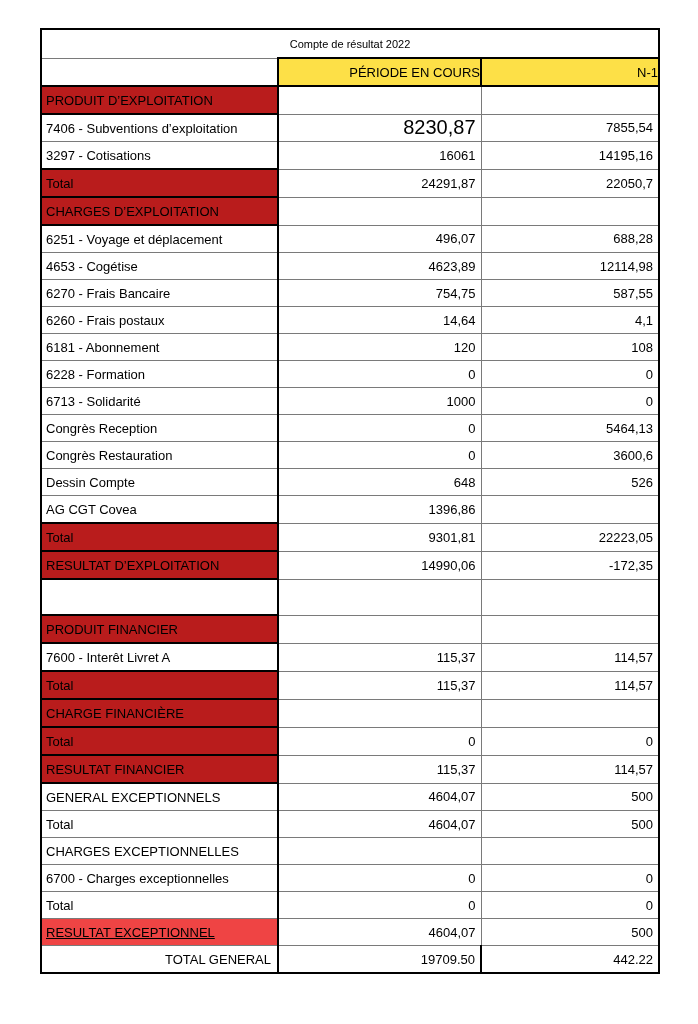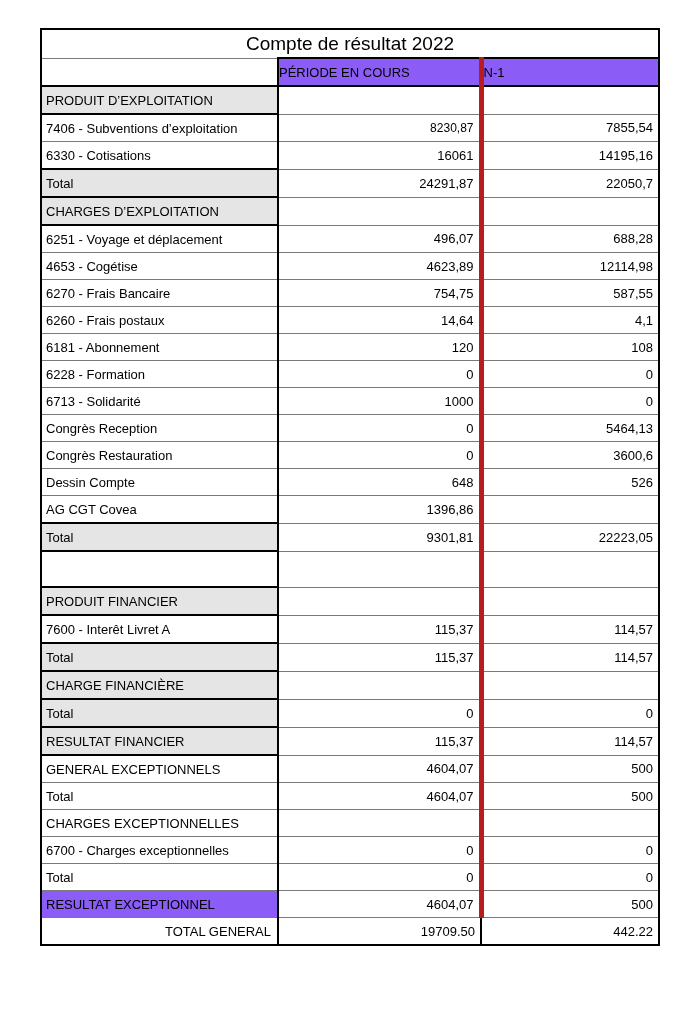--- a/index.html
+++ b/index.html
@@ -26,64 +26,65 @@
     font-size: 13px;
     height: 26px;
     vertical-align: middle;
     overflow: hidden;
     white-space: nowrap;
     border: 1px solid #7a7a7a;
     padding: 0;
   }
   td.title-cell {
     text-align: center;
-    font-size: 19px;
+    font-size: 11px;
     height: 27px;
     border-bottom: 1px solid #7a7a7a;
   }
   td.colhead {
-    background: #8b5cf6;
-    text-align: left;
+    background: #fde047;
+    text-align: right;
     border: 2px solid #000;
   }
   td.lab {
     text-align: left;
     padding-left: 4px;
     border-right: 2px solid #000;
   }
   td.val {
     text-align: right;
     padding-right: 5px;
   }
   td.n1 {
-    border-left: 5px solid #b91c1c;
+    border-left: 1px solid #b91c1c;
   }
   tr.section td.lab,
   tr.total td.lab {
-    background: #e5e5e5;
+    background: #b91c1c;
     border: 2px solid #000;
   }
   tr.light td.lab {
-    background: #8b5cf6;
+    background: #ef4444;
+    text-decoration: underline;
   }
   tr.blank td {
     height: 34px;
   }
   tr.grand td {
     border-bottom: 2px solid #000;
   }
   tr.grand td.lab {
     text-align: right;
     padding-right: 6px;
   }
   tr.grand td.n1 {
     border-left: 2px solid #000;
   }
   td.big {
-    font-size: 12px;
+    font-size: 20px;
   }
 </style>
 </head>
 <body>
 
 <div class="page">
   <table class="report">
     <colgroup>
       <col style="width:237px">
       <col style="width:203px">
@@ -104,21 +105,21 @@
           <td class="lab">PRODUIT D’EXPLOITATION</td>
           <td class="val cur"></td>
           <td class="val n1"></td>
         </tr>
         <tr class="item">
           <td class="lab">7406 - Subventions d’exploitation</td>
           <td class="val cur big">8230,87</td>
           <td class="val n1">7855,54</td>
         </tr>
         <tr class="item">
-          <td class="lab">6330 - Cotisations</td>
+          <td class="lab">3297 - Cotisations</td>
           <td class="val cur">16061</td>
           <td class="val n1">14195,16</td>
         </tr>
         <tr class="total">
           <td class="lab">Total</td>
           <td class="val cur">24291,87</td>
           <td class="val n1">22050,7</td>
         </tr>
         <tr class="section">
           <td class="lab">CHARGES D’EXPLOITATION</td>
@@ -177,20 +178,25 @@
         </tr>
         <tr class="item">
           <td class="lab">AG CGT Covea</td>
           <td class="val cur">1396,86</td>
           <td class="val n1"></td>
         </tr>
         <tr class="total">
           <td class="lab">Total</td>
           <td class="val cur">9301,81</td>
           <td class="val n1">22223,05</td>
+        </tr>
+        <tr class="total">
+          <td class="lab">RESULTAT D’EXPLOITATION</td>
+          <td class="val cur">14990,06</td>
+          <td class="val n1">-172,35</td>
         </tr>
         <tr class="blank">
           <td class="lab"></td>
           <td class="val cur"></td>
           <td class="val n1"></td>
         </tr>
         <tr class="section">
           <td class="lab">PRODUIT FINANCIER</td>
           <td class="val cur"></td>
           <td class="val n1"></td>

